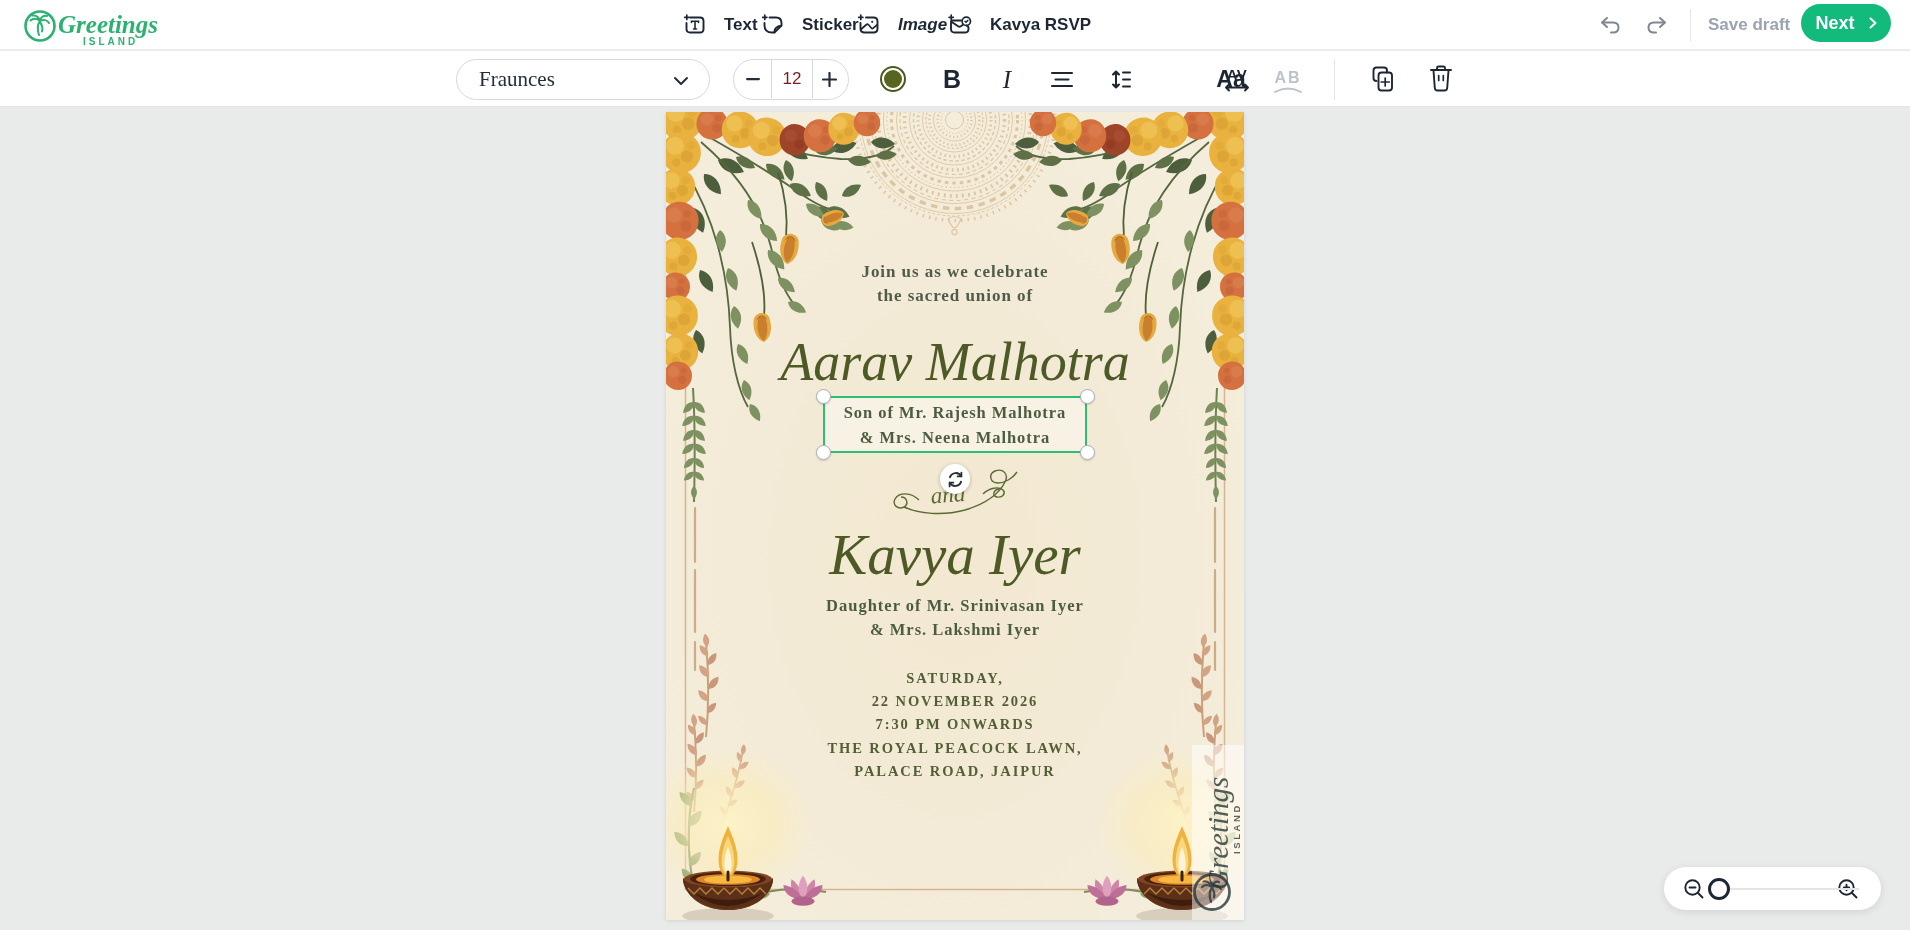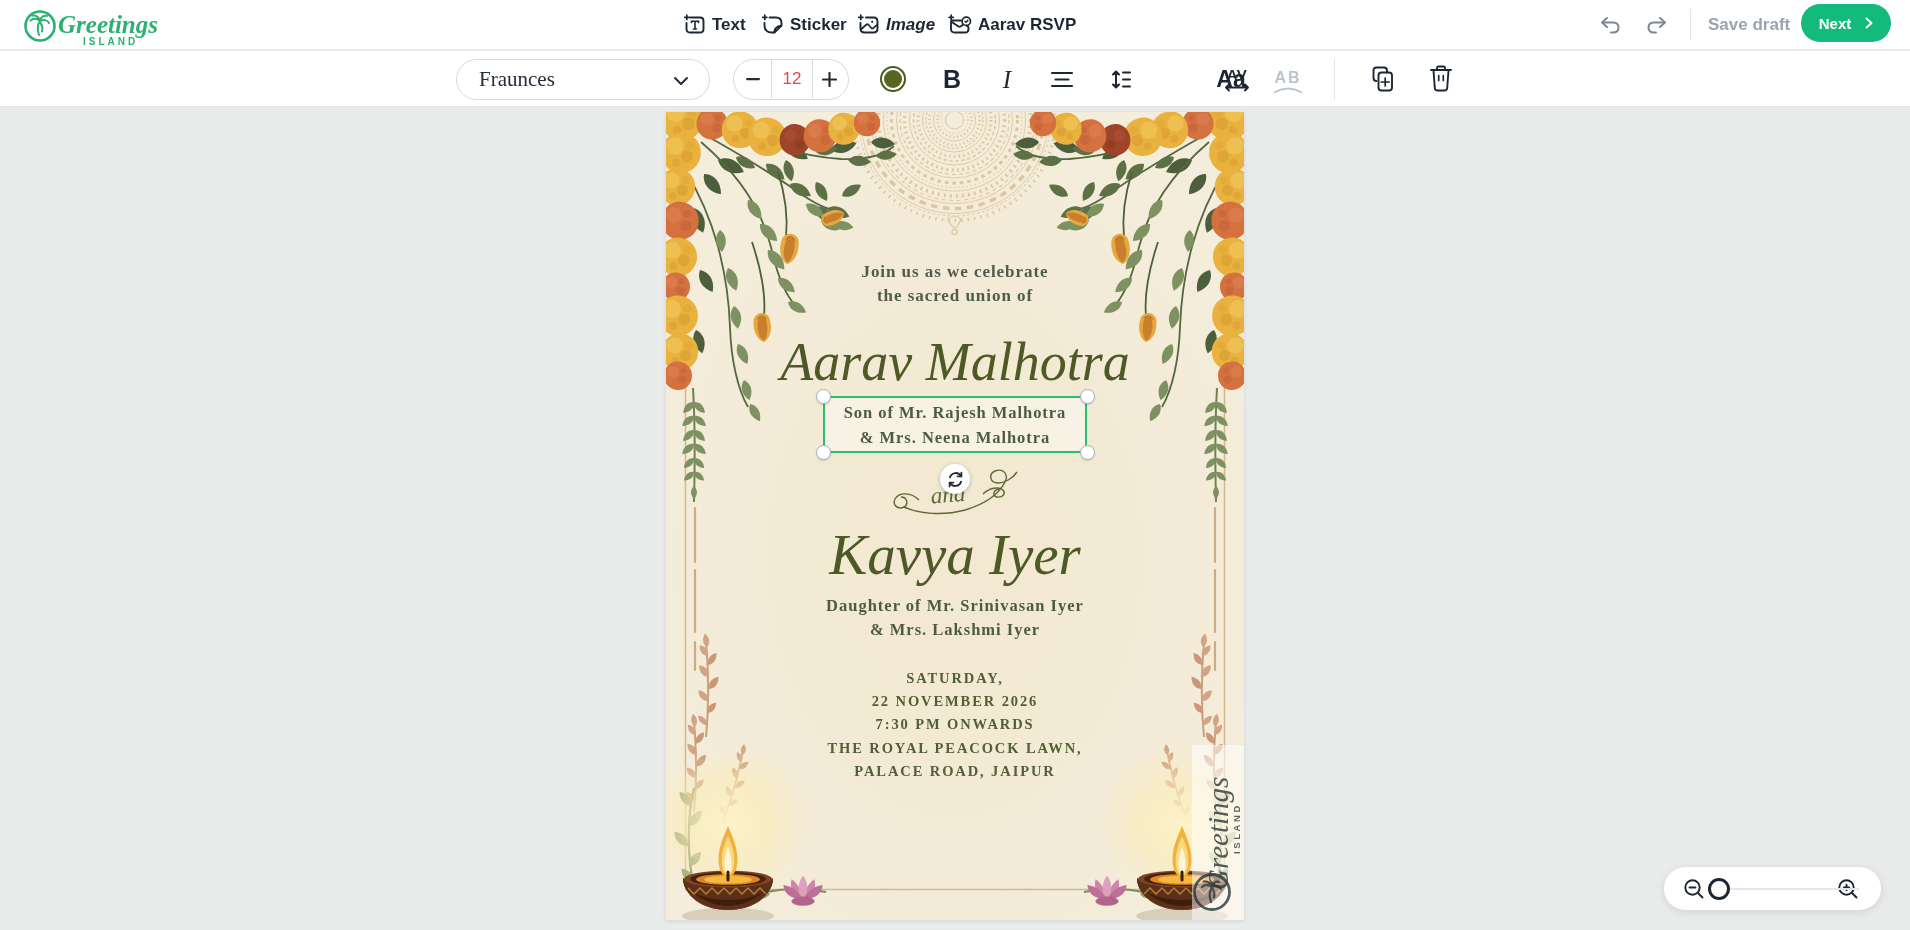--- a/index.html
+++ b/index.html
@@ -1,26 +1,26 @@
 <!DOCTYPE html>
 <html><head>
 <meta charset="utf-8">
 <style>
   * { margin:0; padding:0; box-sizing:border-box; }
   html,body { width:1910px; height:930px; overflow:hidden; background:#e9eaea; font-family:"Liberation Sans", sans-serif; }
   .abs { position:absolute; }
   
   #hdr { position:absolute; left:0; top:0; width:1910px; height:50px; background:#fff; border-bottom:1px solid #ebedef; z-index:30; }
-  .hbtn { position:absolute; top:0; height:50px; display:flex; align-items:center; gap:4px; color:#1d2733; font-weight:700; font-size:17px; }
+  .hbtn { position:absolute; top:0; height:50px; display:flex; align-items:center; gap:16px; color:#1d2733; font-weight:700; font-size:17px; }
   .hico { display:block; }
   #undo { position:absolute; left:1598px; top:13px; }
   #redo { position:absolute; left:1643px; top:13px; }
   #hdiv { position:absolute; left:1690px; top:9px; width:1px; height:32px; background:#e4e6e9; }
   #savedraft { position:absolute; left:1708px; top:0; height:50px; display:flex; align-items:center; color:#9aa3af; font-weight:700; font-size:17px; }
-  #nextbtn { position:absolute; left:1801px; top:4px; width:90px; height:38px; background:#12ba7c; border-radius:20px; display:flex; align-items:center; justify-content:center; gap:14px; color:#fff; font-weight:700; font-size:15px; }
+  #nextbtn { position:absolute; left:1801px; top:4px; width:90px; height:38px; background:#12ba7c; border-radius:20px; display:flex; align-items:center; justify-content:center; gap:14px; color:#fff; font-weight:700; font-size:18px; }
   
   #tb2 { position:absolute; left:0; top:51px; width:1910px; height:56px; background:#fff; border-bottom:1px solid #e4e6e8; z-index:29; }
   #fontpill { position:absolute; left:456px; top:8px; width:254px; height:41px; border:1.5px solid #d6d9dd; border-radius:21px; display:flex; align-items:center; }
   #fontpill span { font-family:"Liberation Serif", serif; font-size:21px; color:#232e3a; margin-left:22px; }
   #sizepill { position:absolute; left:733px; top:8px; width:116px; height:41px; border:1.5px solid #d6d9dd; border-radius:21px; }
   #sizepill .sep { position:absolute; top:0; width:1px; height:38px; background:#d6d9dd; }
   #colorswatch { position:absolute; left:880px; top:15px; width:26px; height:26px; border:2px solid #4c5a1e; border-radius:50%; }
   #colorswatch i { position:absolute; left:2px; top:2px; width:18px; height:18px; background:#56651f; border-radius:50%; }
   .tico { position:absolute; top:8px; height:41px; display:flex; align-items:center; justify-content:center; }
   #tdiv { position:absolute; left:1334px; top:8px; width:1px; height:41px; background:#e2e5e8; }
@@ -73,21 +73,21 @@
     <span>Image</span>
   </div>
   <div class="hbtn" style="left:946px;">
     <svg class="hico" width="28" height="26" viewBox="0 0 28 26" fill="none" stroke="#1d2733" stroke-width="1.9" stroke-linecap="round" stroke-linejoin="round">
       <path d="M5 9.5 L12.5 14.5 Q13.5 15.1 14.5 14.5 L17 12.8"></path>
       <path d="M5.5 8.5 H15 M20.5 13.5 Q22.5 14 22.5 16 V17 Q22.5 20.5 19 20.5 H8.5 Q5 20.5 5 17 V10.5"></path>
       <circle cx="20.3" cy="9.3" r="4.2" stroke-width="1.7"></circle>
       <path d="M19 9.3 L20 10.3 L21.8 8.4" stroke-width="1.5"></path>
       <path d="M5.2 3.2 V7.4 M3.1 5.3 H7.3" stroke-width="1.7"></path>
     </svg>
-    <span>Aarav RSVP</span>
+    <span>Kavya RSVP</span>
   </div>
 
   <svg id="undo" width="26" height="24" viewBox="0 0 26 24" fill="none" stroke="#7e8792" stroke-width="2" stroke-linecap="round" stroke-linejoin="round">
     <path d="M9 5 L4 9.5 L9 14"></path>
     <path d="M4.5 9.5 H15 Q20.5 9.5 20.5 14.5 Q20.5 19.5 15 19.5 H13"></path>
   </svg>
   <svg id="redo" width="26" height="24" viewBox="0 0 26 24" fill="none" stroke="#7e8792" stroke-width="2" stroke-linecap="round" stroke-linejoin="round">
     <path d="M17 5 L22 9.5 L17 14"></path>
     <path d="M21.5 9.5 H11 Q5.5 9.5 5.5 14.5 Q5.5 19.5 11 19.5 H13"></path>
   </svg>
@@ -106,21 +106,21 @@
     <span>Fraunces</span>
     <svg class="abs" style="right:20px; top:16px;" width="16" height="10" viewBox="0 0 16 10" fill="none" stroke="#232e3a" stroke-width="2" stroke-linecap="round" stroke-linejoin="round">
         <path d="M2 2 L8 8 L14 2"></path>
       </svg>
   </div>
   <div id="sizepill">
     <svg class="abs" style="left:12px; top:18px;" width="14" height="3" viewBox="0 0 14 3">
         <rect width="14" height="2.2" rx="1.1" fill="#232e3a"></rect>
       </svg>
     <div class="sep" style="left:37px;"></div>
-    <div class="abs" style="left:38px; top:0; width:40px; height:38px; display:flex; align-items:center; justify-content:center; font-size:17px; color:#ef4444;">12</div>
+    <div class="abs" style="left:38px; top:0; width:40px; height:38px; display:flex; align-items:center; justify-content:center; font-size:17px; color:#7f1d1d;">12</div>
     <div class="sep" style="left:78px;"></div>
     <svg class="abs" style="left:88px; top:12px;" width="15" height="15" viewBox="0 0 15 15">
         <path d="M7.5 1 V14 M1 7.5 H14" stroke="#232e3a" stroke-width="2.2" stroke-linecap="round"></path>
       </svg>
   </div>
   <div id="colorswatch">
       <i></i>
     </div>
 
   <div class="tico" style="left:938px; width:28px; font-weight:700; font-size:25px; color:#1d2733;">B</div>

